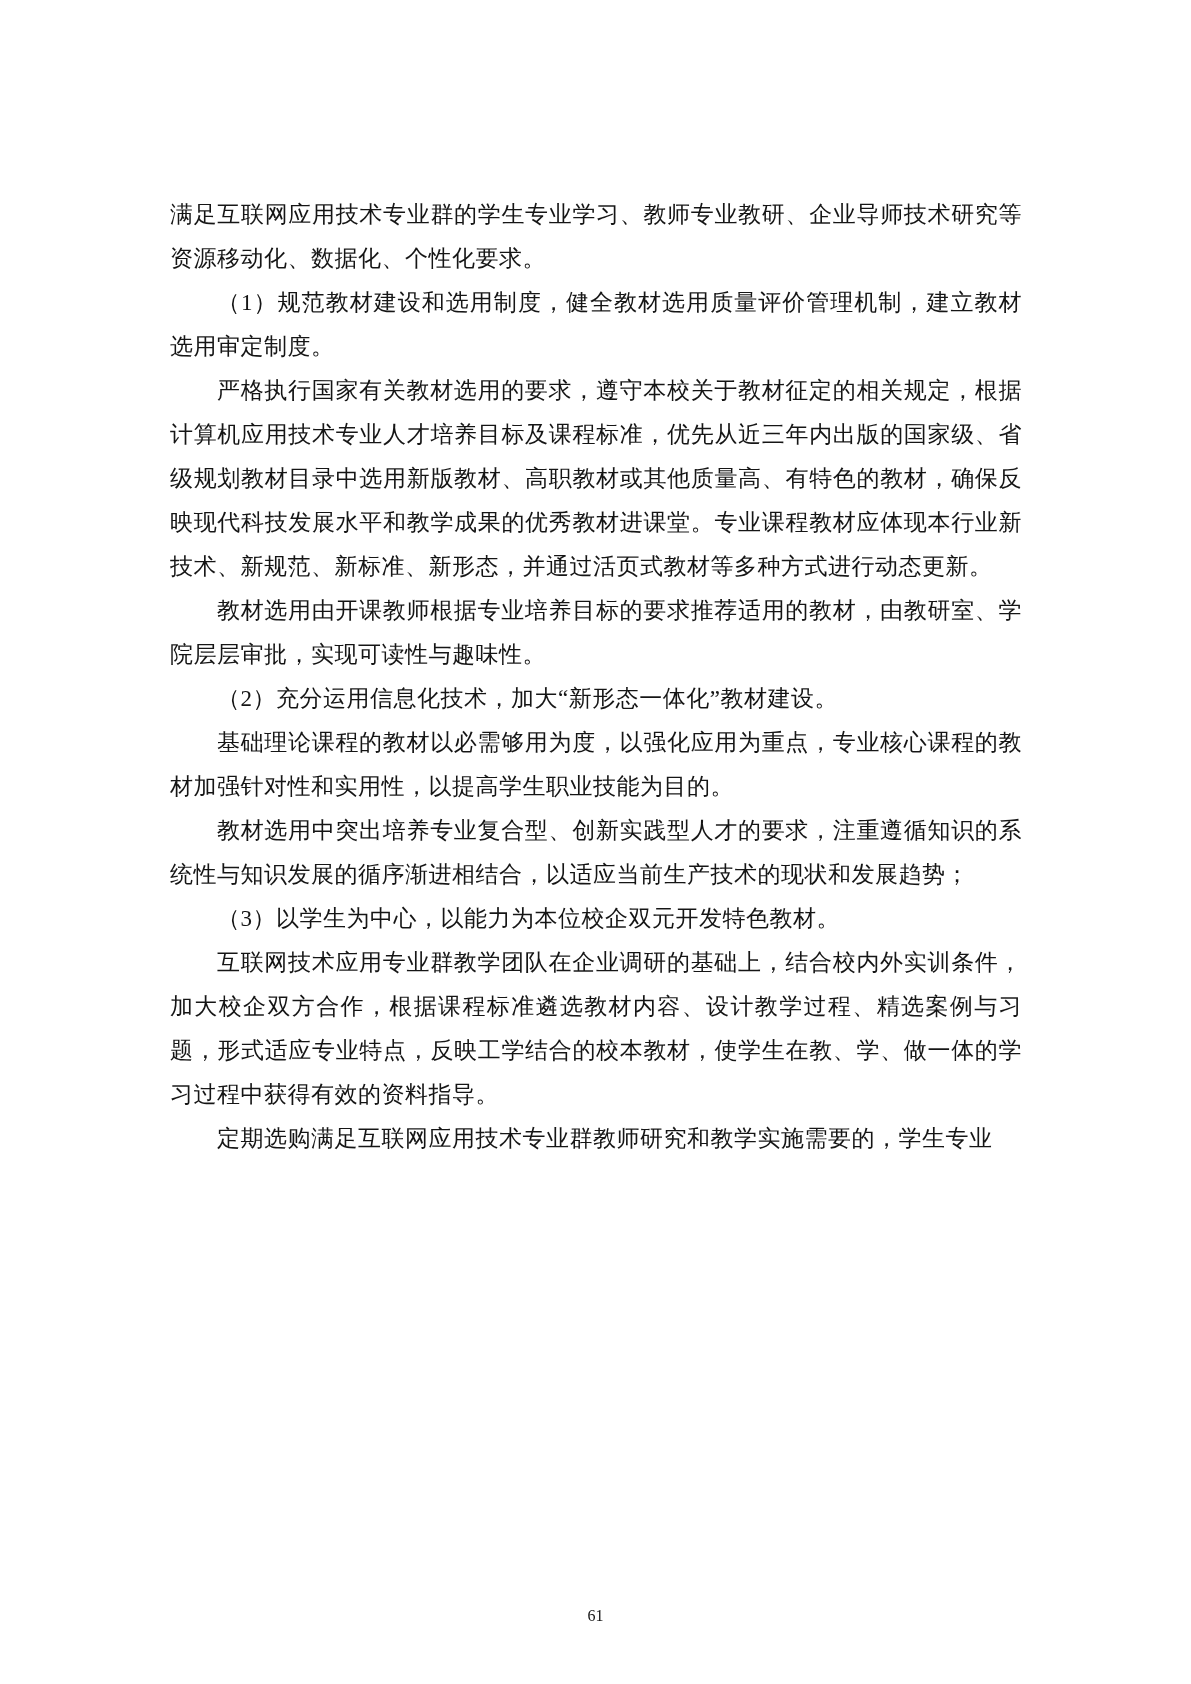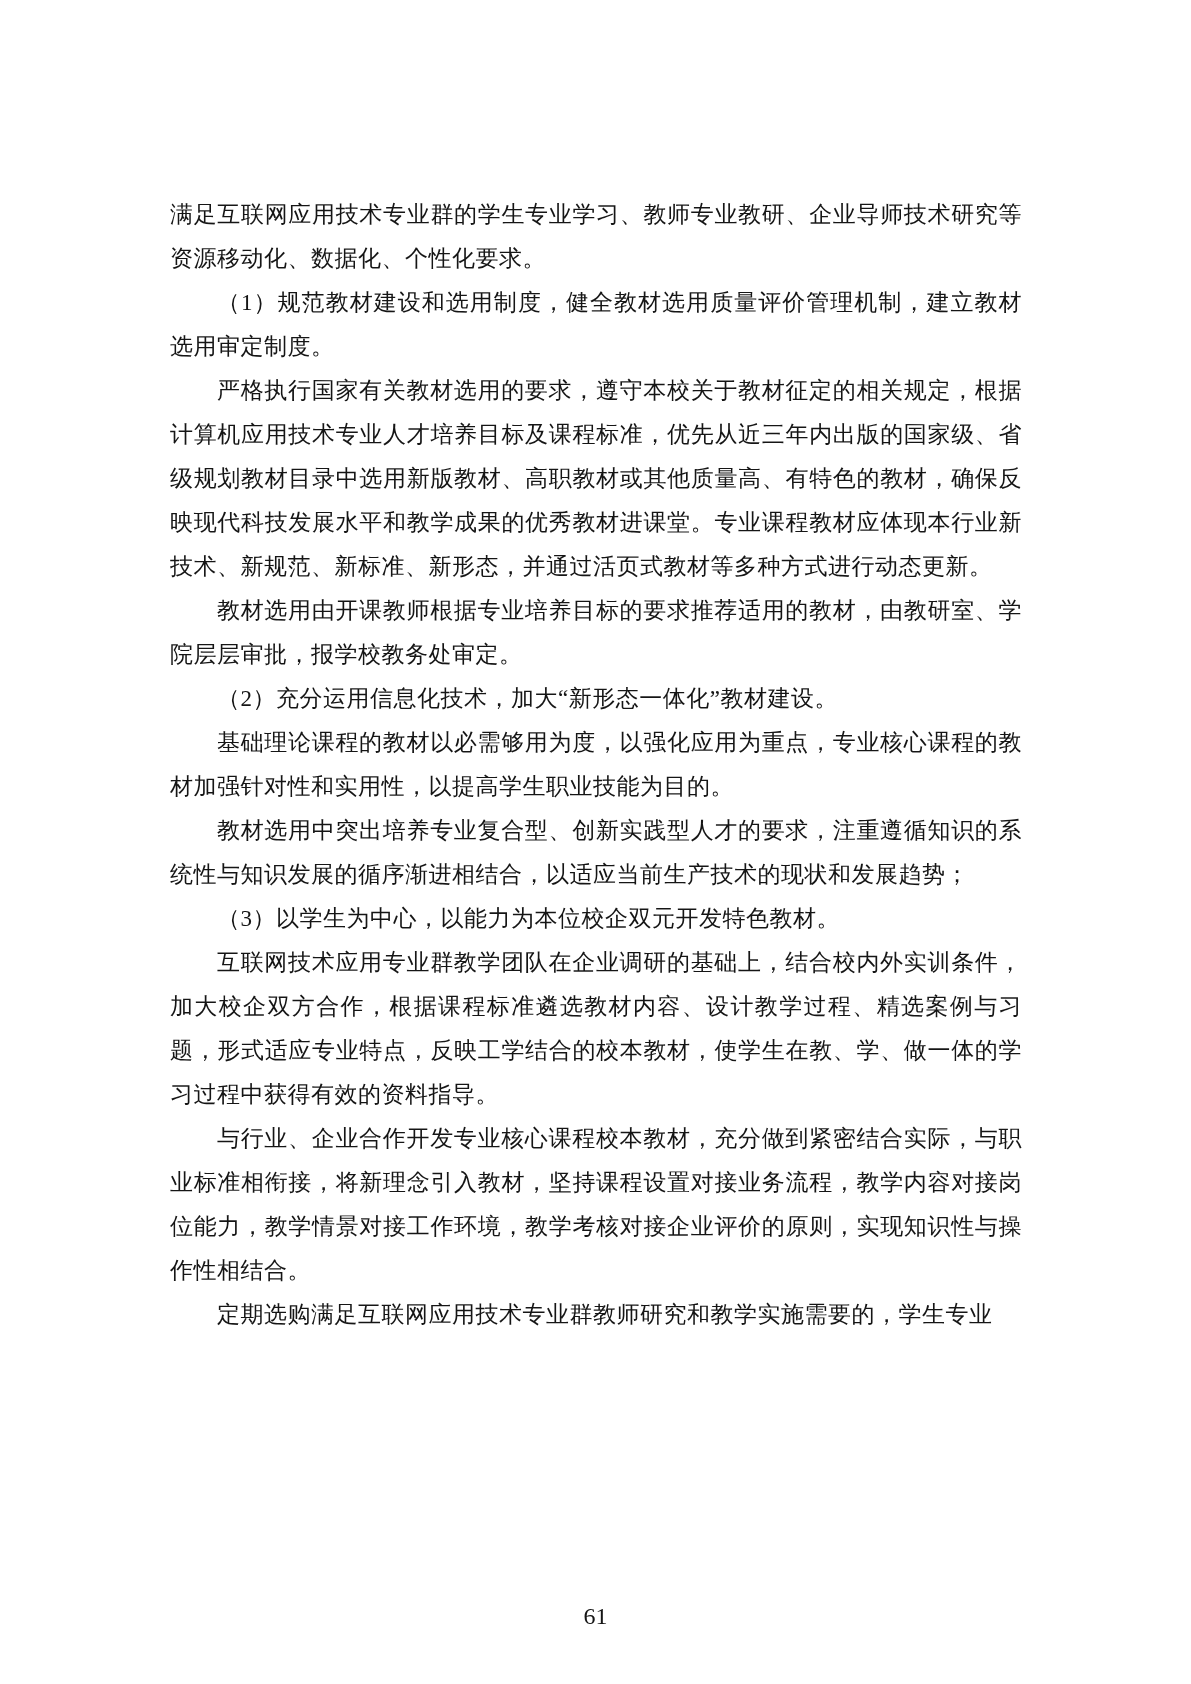--- a/index.html
+++ b/index.html
@@ -34,36 +34,35 @@
   }
   .para.indent {
     text-indent: 47px;
   }
   .footer {
     position: absolute;
     left: 0;
     top: 1556px;
     width: 100%;
     text-align: center;
-    font-size: 24px;
+    font-size: 16px;
     line-height: 34px;
     color: #151515;
   }
 </style>
 </head>
 <body>
 
 <div class="page">
   <div class="content">
       <p class="para">满足互联网应用技术专业群的学生专业学习、教师专业教研、企业导师技术研究等资源移动化、数据化、个性化要求。</p>
       <p class="para indent">（1）规范教材建设和选用制度，健全教材选用质量评价管理机制，建立教材选用审定制度。</p>
       <p class="para indent">严格执行国家有关教材选用的要求，遵守本校关于教材征定的相关规定，根据计算机应用技术专业人才培养目标及课程标准，优先从近三年内出版的国家级、省级规划教材目录中选用新版教材、高职教材或其他质量高、有特色的教材，确保反映现代科技发展水平和教学成果的优秀教材进课堂。专业课程教材应体现本行业新技术、新规范、新标准、新形态，并通过活页式教材等多种方式进行动态更新。</p>
-      <p class="para indent">教材选用由开课教师根据专业培养目标的要求推荐适用的教材，由教研室、学院层层审批，报学校教务处审定。</p>
+      <p class="para indent">教材选用由开课教师根据专业培养目标的要求推荐适用的教材，由教研室、学院层层审批，实现可读性与趣味性。</p>
       <p class="para indent">（2）充分运用信息化技术，加大“新形态一体化”教材建设。</p>
       <p class="para indent">基础理论课程的教材以必需够用为度，以强化应用为重点，专业核心课程的教材加强针对性和实用性，以提高学生职业技能为目的。</p>
       <p class="para indent">教材选用中突出培养专业复合型、创新实践型人才的要求，注重遵循知识的系统性与知识发展的循序渐进相结合，以适应当前生产技术的现状和发展趋势；</p>
       <p class="para indent">（3）以学生为中心，以能力为本位校企双元开发特色教材。</p>
       <p class="para indent">互联网技术应用专业群教学团队在企业调研的基础上，结合校内外实训条件，加大校企双方合作，根据课程标准遴选教材内容、设计教学过程、精选案例与习题，形式适应专业特点，反映工学结合的校本教材，使学生在教、学、做一体的学习过程中获得有效的资料指导。</p>
-      <p class="para indent">与行业、企业合作开发专业核心课程校本教材，充分做到紧密结合实际，与职业标准相衔接，将新理念引入教材，坚持课程设置对接业务流程，教学内容对接岗位能力，教学情景对接工作环境，教学考核对接企业评价的原则，实现知识性与操作性相结合。</p>
       <p class="para indent">定期选购满足互联网应用技术专业群教师研究和教学实施需要的，学生专业</p>
     </div>
   <div class="footer">61</div>
 </div>
 
 </body></html>

